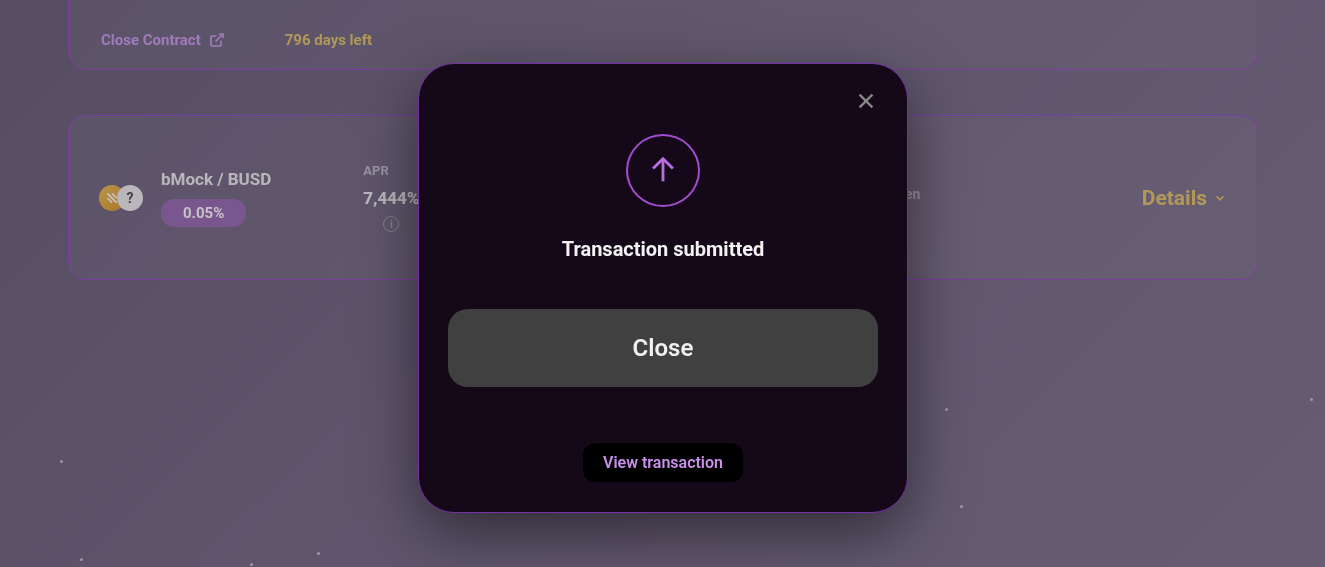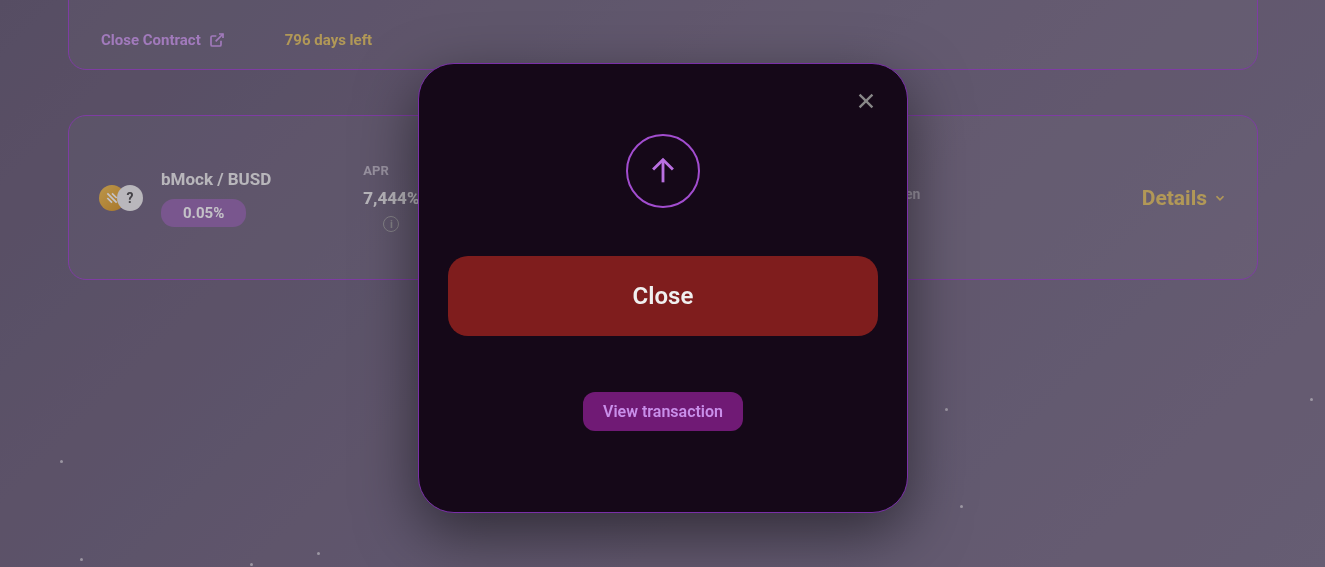--- a/index.html
+++ b/index.html
@@ -146,34 +146,34 @@
   }
   .modal-title {
     color: #f2f2f2;
     font-weight:700;
     font-size:20px;
     margin-top: 30px;
   }
   .close-btn {
     width: 430px;
     height: 80px;
-    background: #7f1d1d;
+    background: #404040;
     border-radius: 20px;
     display:flex;
     align-items:center;
     justify-content:center;
     color: #f0f0f0;
     font-size: 24px;
     font-weight:600;
     margin-top: 48px;
     cursor:pointer;
   }
   .view-tx {
     margin-top: 56px;
-    background: #701a75;
+    background: #000000;
     color: #c98fea;
     font-size: 16px;
     font-weight:600;
     padding: 10px 20px;
     border-radius: 12px;
     cursor:pointer;
   }
   .particle {
     position:absolute;
     width:3px;
@@ -245,19 +245,20 @@
       <line x1="5" y1="5" x2="19" y2="19"></line>
       <line x1="19" y1="5" x2="5" y2="19"></line>
     </svg>
   </div>
   <div class="up-circle">
     <svg width="34" height="34" viewBox="0 0 24 24" fill="none" stroke="#b96fe0" stroke-width="2">
       <line x1="12" y1="20" x2="12" y2="4"></line>
       <polyline points="5 11 12 4 19 11"></polyline>
     </svg>
   </div>
+  <div class="modal-title">Transaction submitted</div>
   <div class="close-btn">
     <span>Close</span>
   </div>
   <div class="view-tx">
     <span>View transaction</span>
   </div>
 </div>
 
 </body></html>

